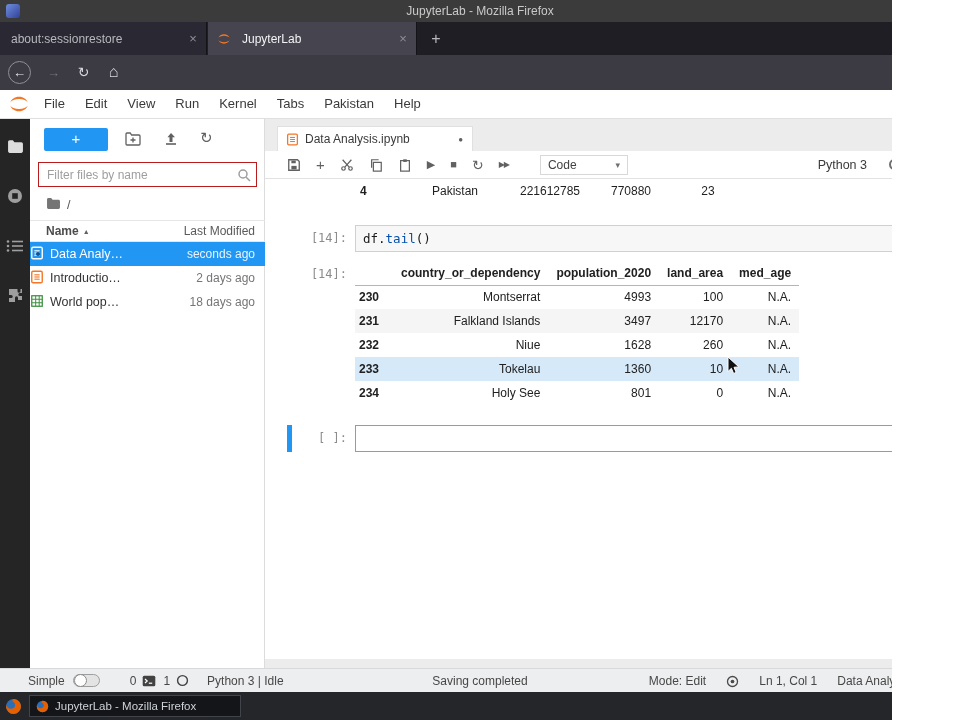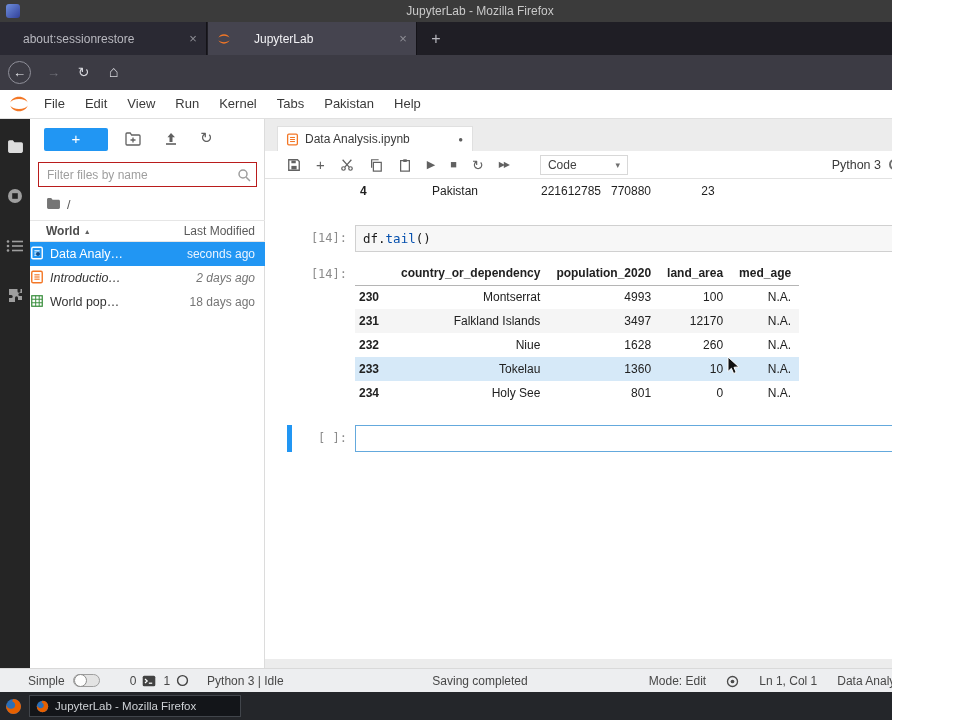--- a/index.html
+++ b/index.html
@@ -13,21 +13,21 @@
                    background:linear-gradient(135deg,#6f8fdc,#31409a); }
   .titlebar-title { position:absolute; left:0; top:0; width:100%; text-align:center; line-height:22px;
                     font-size:12px; color:#c9c9c9; }
   .win-controls { position:absolute; right:10px; top:0; height:22px; display:flex; gap:15px; align-items:center;
                   color:#b5b5b5; font-size:12px; }
   .win-controls span { cursor:default; }
 
   
   .fx-tabbar { position:absolute; left:0; top:22px; width:960px; height:33px; background:#1f1e25; }
   .fx-tab { position:absolute; top:0; height:33px; display:flex; align-items:center; font-size:12px; }
-  .fx-tab .label { flex:1; padding-left:23px; white-space:nowrap; overflow:hidden; text-overflow:ellipsis; }
+  .fx-tab .label { flex:1; padding-left:11px; white-space:nowrap; overflow:hidden; text-overflow:ellipsis; }
   .fx-tab .close { width:26px; text-align:center; font-size:13px; color:#8f8f96; }
   .fx-tab1 { left:0; width:207px; background:#2a2933; color:#b8b8bf; border-right:1px solid #141318; }
   .fx-tab2 { left:208px; width:209px; background:#45444f; color:#f2f2f5; border-right:1px solid #141318; }
   .fx-tab2 .tabicon { margin-left:9px; display:flex; }
   .fx-newtab { position:absolute; left:424px; top:5px; width:24px; height:24px; text-align:center; line-height:24px;
                color:#b8b8bf; font-size:16px; }
 
   
   .fx-navbar { position:absolute; left:0; top:55px; width:960px; height:35px; background:#3c3b44; }
   .nav-btn { position:absolute; text-align:center; }
@@ -91,21 +91,21 @@
   .nb-tab .ticon { margin-left:8px; display:flex; }
   .nb-tab .tlabel { margin-left:6px; flex:1; font-size:12px; color:#3a3a3a; white-space:nowrap; overflow:hidden; }
   .nb-tab .tdot { margin-right:9px; font-size:8px; color:#5f5f5f; }
   .nb-toolbar { position:absolute; left:0; top:32px; width:663px; height:28px; background:#fff;
                 border-bottom:1px solid #e2e2e2; display:flex; align-items:center; padding-left:22px; gap:15px;
                 color:#616161; }
   .tb-glyph { font-size:12px; line-height:1; }
   .nb-celltype { margin-left:16px; width:88px; height:20px; border:1px solid #d8d8d8; display:flex;
                  justify-content:space-between; align-items:center; padding:0 7px; font-size:12px; color:#424242; }
   .nb-celltype .caret { font-size:9px; color:#6f6f6f; }
-  .nb-kernel { margin-left:auto; margin-right:28px; display:flex; align-items:center; gap:8px;
+  .nb-kernel { margin-left:auto; margin-right:28px; display:flex; align-items:center; gap:22px;
                font-size:12.5px; color:#3a3a3a; }
   .kernel-circle { width:11px; height:11px; border:2px solid #707070; border-radius:50%; background:#fff; }
   .nb-content { position:absolute; left:0; top:60px; width:663px; height:480px; background:#fff; overflow:hidden; }
 
   .srow { position:absolute; top:5px; height:16px; font-size:12px; color:#1f1f1f; }
   .srow.r { text-align:center; }
 
   .prompt { position:absolute; left:28px; width:54px; text-align:right; font-size:12px; color:#8c8c8c;
             font-family:"DejaVu Sans Mono","Liberation Mono",monospace; }
   .code-editor { position:absolute; left:90px; top:46px; width:540px; height:27px; background:#f7f7f7;
@@ -317,39 +317,39 @@
     <div class="fb-crumb">
       <span>
         <svg width="15" height="12" viewBox="0 0 16 13">
             <path d="M1 2.5C1 1.7 1.7 1 2.5 1h3L7 3h6.5c.8 0 1.5.7 1.5 1.5v7c0 .8-.7 1.5-1.5 1.5h-11C1.7 13 1 12.3 1 11.5z" fill="#757575"></path>
           </svg>
       </span>
       <span>/</span>
     </div>
 
     <div class="fb-header">
-      <span class="hname">World</span>
+      <span class="hname">Name</span>
       <span class="sort">▲</span>
       <span class="hmod">Last Modified</span>
     </div>
 
     <div class="fb-row selected" style="top:123px;">
       <span class="open-dot"></span>
       <span>
         <svg width="14" height="14" viewBox="0 0 16 16">
             <rect x="2" y="1.5" width="12" height="13" rx="1.5" fill="none" stroke="#ffffff" stroke-width="1.6"></rect>
             <line x1="5" y1="5.5" x2="11" y2="5.5" stroke="#ffffff" stroke-width="1.3"></line>
             <line x1="5" y1="8" x2="11" y2="8" stroke="#ffffff" stroke-width="1.3"></line>
             <line x1="5" y1="10.5" x2="11" y2="10.5" stroke="#ffffff" stroke-width="1.3"></line>
           </svg>
       </span>
       <span class="fname">Data Analy…</span>
       <span class="ftime">seconds ago</span>
     </div>
-    <div class="fb-row" style="top:147px;font-style:italic;">
+    <div class="fb-row" style="top:147px;">
       <span>
         <svg width="14" height="14" viewBox="0 0 16 16">
             <rect x="2" y="1.5" width="12" height="13" rx="1.5" fill="#fff" stroke="#f37726" stroke-width="1.6"></rect>
             <line x1="5" y1="5.5" x2="11" y2="5.5" stroke="#f37726" stroke-width="1.3"></line>
             <line x1="5" y1="8" x2="11" y2="8" stroke="#f37726" stroke-width="1.3"></line>
             <line x1="5" y1="10.5" x2="11" y2="10.5" stroke="#f37726" stroke-width="1.3"></line>
           </svg>
       </span>
       <span class="fname">Introductio…</span>
       <span class="ftime">2 days ago</span>
@@ -420,21 +420,21 @@
       <div class="nb-kernel">
         <span>Python 3</span>
         <span class="kernel-circle"></span>
       </div>
     </div>
 
     <div class="nb-content">
 
       <span class="srow" style="left:95px; width:20px; font-weight:bold;">4</span>
       <span class="srow r" style="left:140px; width:100px;">Pakistan</span>
-      <span class="srow r" style="left:261px; width:90px;">221612785</span>
+      <span class="srow r" style="left:240px; width:90px;">221612785</span>
       <span class="srow r" style="left:330px; width:72px;">770880</span>
       <span class="srow r" style="left:420px; width:46px;">23</span>
 
       <span class="prompt" style="top:52px;">[14]:</span>
       <div class="code-editor">
         <div class="code-line">
           <span>df</span><span>.</span><span class="tok-method">tail</span><span>()</span>
         </div>
       </div>
 

